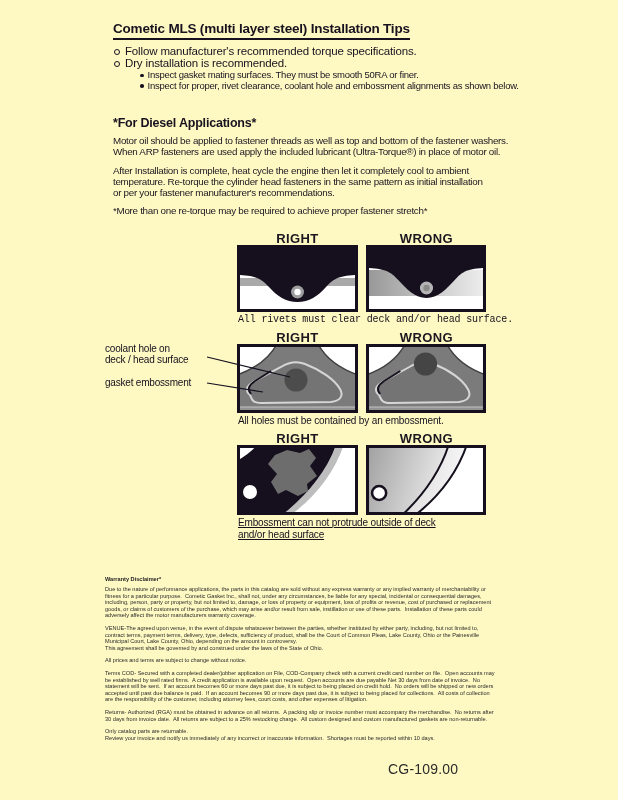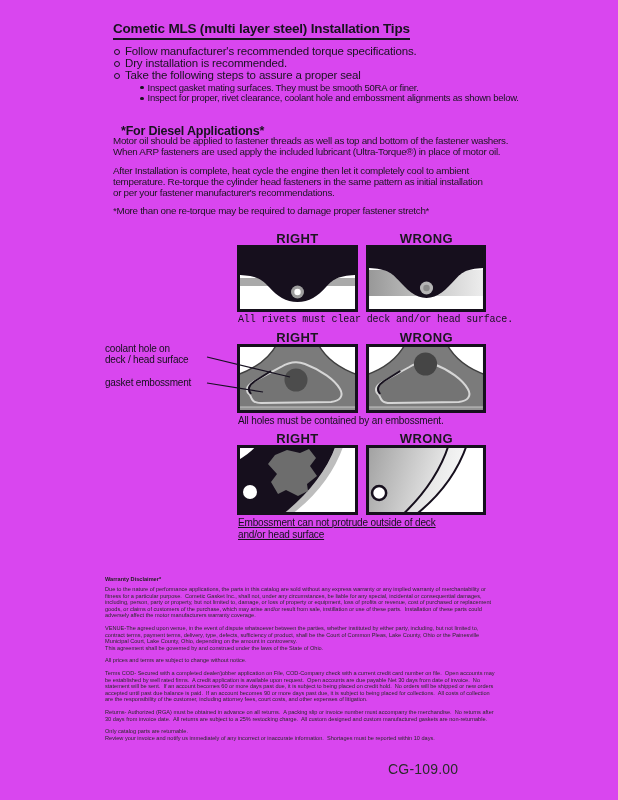--- a/index.html
+++ b/index.html
@@ -1,29 +1,29 @@
 <!DOCTYPE html>
 <html><head>
 <meta charset="utf-8">
 <style>
   html,body{margin:0;padding:0;background:#ffffff;}
-  .page{position:relative;width:618px;height:800px;background:#d946ef;overflow:hidden;
+  .page{position:relative;width:618px;height:800px;background:#fef9c3;overflow:hidden;
         font-family:"Liberation Sans",sans-serif;color:#18121f;}
   
   .title{position:absolute;left:113px;top:21px;margin:0;font-size:13.5px;font-weight:bold;
          letter-spacing:-0.2px;border-bottom:2px solid #18121f;padding-bottom:2px;display:inline-block;}
   
   .tips{position:absolute;left:114px;top:45px;width:420px;}
   .tip{display:flex;align-items:flex-start;line-height:12.2px;font-size:11.5px;letter-spacing:-0.15px;}
   .o-marker{flex:0 0 auto;width:4px;height:4px;border:1px solid #18121f;border-radius:50%;margin:3.5px 5px 0 0;}
   .subtips{margin-left:26px;margin-top:1px;}
   .subtip{display:flex;align-items:flex-start;line-height:10.8px;font-size:9.5px;letter-spacing:-0.25px;}
   .f-marker{flex:0 0 auto;width:3.5px;height:3.5px;background:#18121f;border-radius:50%;margin:3.2px 4px 0 0;}
   
-  .diesel-h{position:absolute;left:113px;top:116px;margin:8px;font-size:12.5px;font-weight:bold;letter-spacing:-0.2px;}
+  .diesel-h{position:absolute;left:113px;top:116px;margin:0;font-size:12.5px;font-weight:bold;letter-spacing:-0.2px;}
   .para{position:absolute;left:113px;margin:0;font-size:9.8px;line-height:10.6px;letter-spacing:-0.28px;
         white-space:pre-line;color:#1c1620;}
   .p1{top:136px;} .p2{top:165px;line-height:11px;} .pnote{top:206px;}
   
   .dg-header{position:absolute;width:121px;text-align:center;font-size:13px;font-weight:600;
              letter-spacing:0.4px;color:#1c1620;}
   .dg-box{position:absolute;}
   .dg-box svg{display:block;width:100%;height:100%;}
   .dg-caption{position:absolute;left:238px;font-size:10px;letter-spacing:-0.15px;color:#15101c;
               white-space:pre-line;line-height:12px;}
@@ -45,44 +45,40 @@
   <h1 class="title">Cometic MLS (multi layer steel) Installation Tips</h1>
 
   <div class="tips">
     <div class="tip">
       <span class="o-marker"></span>
       <span>Follow manufacturer's recommended torque specifications.</span>
     </div>
     <div class="tip">
       <span class="o-marker"></span>
       <span>Dry installation is recommended.</span>
-    </div>
-    <div class="tip">
-      <span class="o-marker"></span>
-      <span>Take the following steps to assure a proper seal</span>
     </div>
     <div class="subtips">
       <div class="subtip">
         <span class="f-marker"></span>
         <span>Inspect gasket mating surfaces.  They must be smooth 50RA or finer.</span>
       </div>
       <div class="subtip">
         <span class="f-marker"></span>
         <span>Inspect for proper, rivet clearance, coolant hole and embossment alignments as shown below.</span>
       </div>
     </div>
   </div>
 
   <h2 class="diesel-h">*For Diesel Applications*</h2>
   <p class="para p2">After Installation is complete, heat cycle the engine then let it completely cool to ambient
 temperature. Re-torque the cylinder head fasteners in the same pattern as initial installation
 or per your fastener manufacturer's recommendations.</p>
   <p class="para p1">Motor oil should be applied to fastener threads as well as top and bottom of the fastener washers.
 When ARP fasteners are used apply the included lubricant (Ultra-Torque®) in place of motor oil.</p>
-  <p class="para pnote">*More than one re-torque may be required to damage proper fastener stretch*</p>
+  <p class="para pnote">*More than one re-torque may be required to achieve proper fastener stretch*</p>
 
   <div class="dg-header" style="left:237px;top:231px;">RIGHT</div>
   <div class="dg-header" style="left:366px;top:231px;">WRONG</div>
 
   <div class="dg-box" style="left:237px;top:245px;width:121px;height:67px;">
     <svg viewBox="0 0 121 67" preserveAspectRatio="none">
       <rect x="0" y="0" width="121" height="67" fill="#ffffff"></rect>
       <rect x="0" y="33" width="121" height="8" fill="#a9a9a9"></rect>
       <path d="M0,0 H121 V30 C103,30.5 97,33 89,42 C81,51 72,57 60.5,57 C49,57 40,51 32,42 C24,33 18,30.5 0,30 Z" fill="#160f1d"></path>
       <circle cx="60.5" cy="47" r="6.5" fill="#9e9e9e"></circle>

